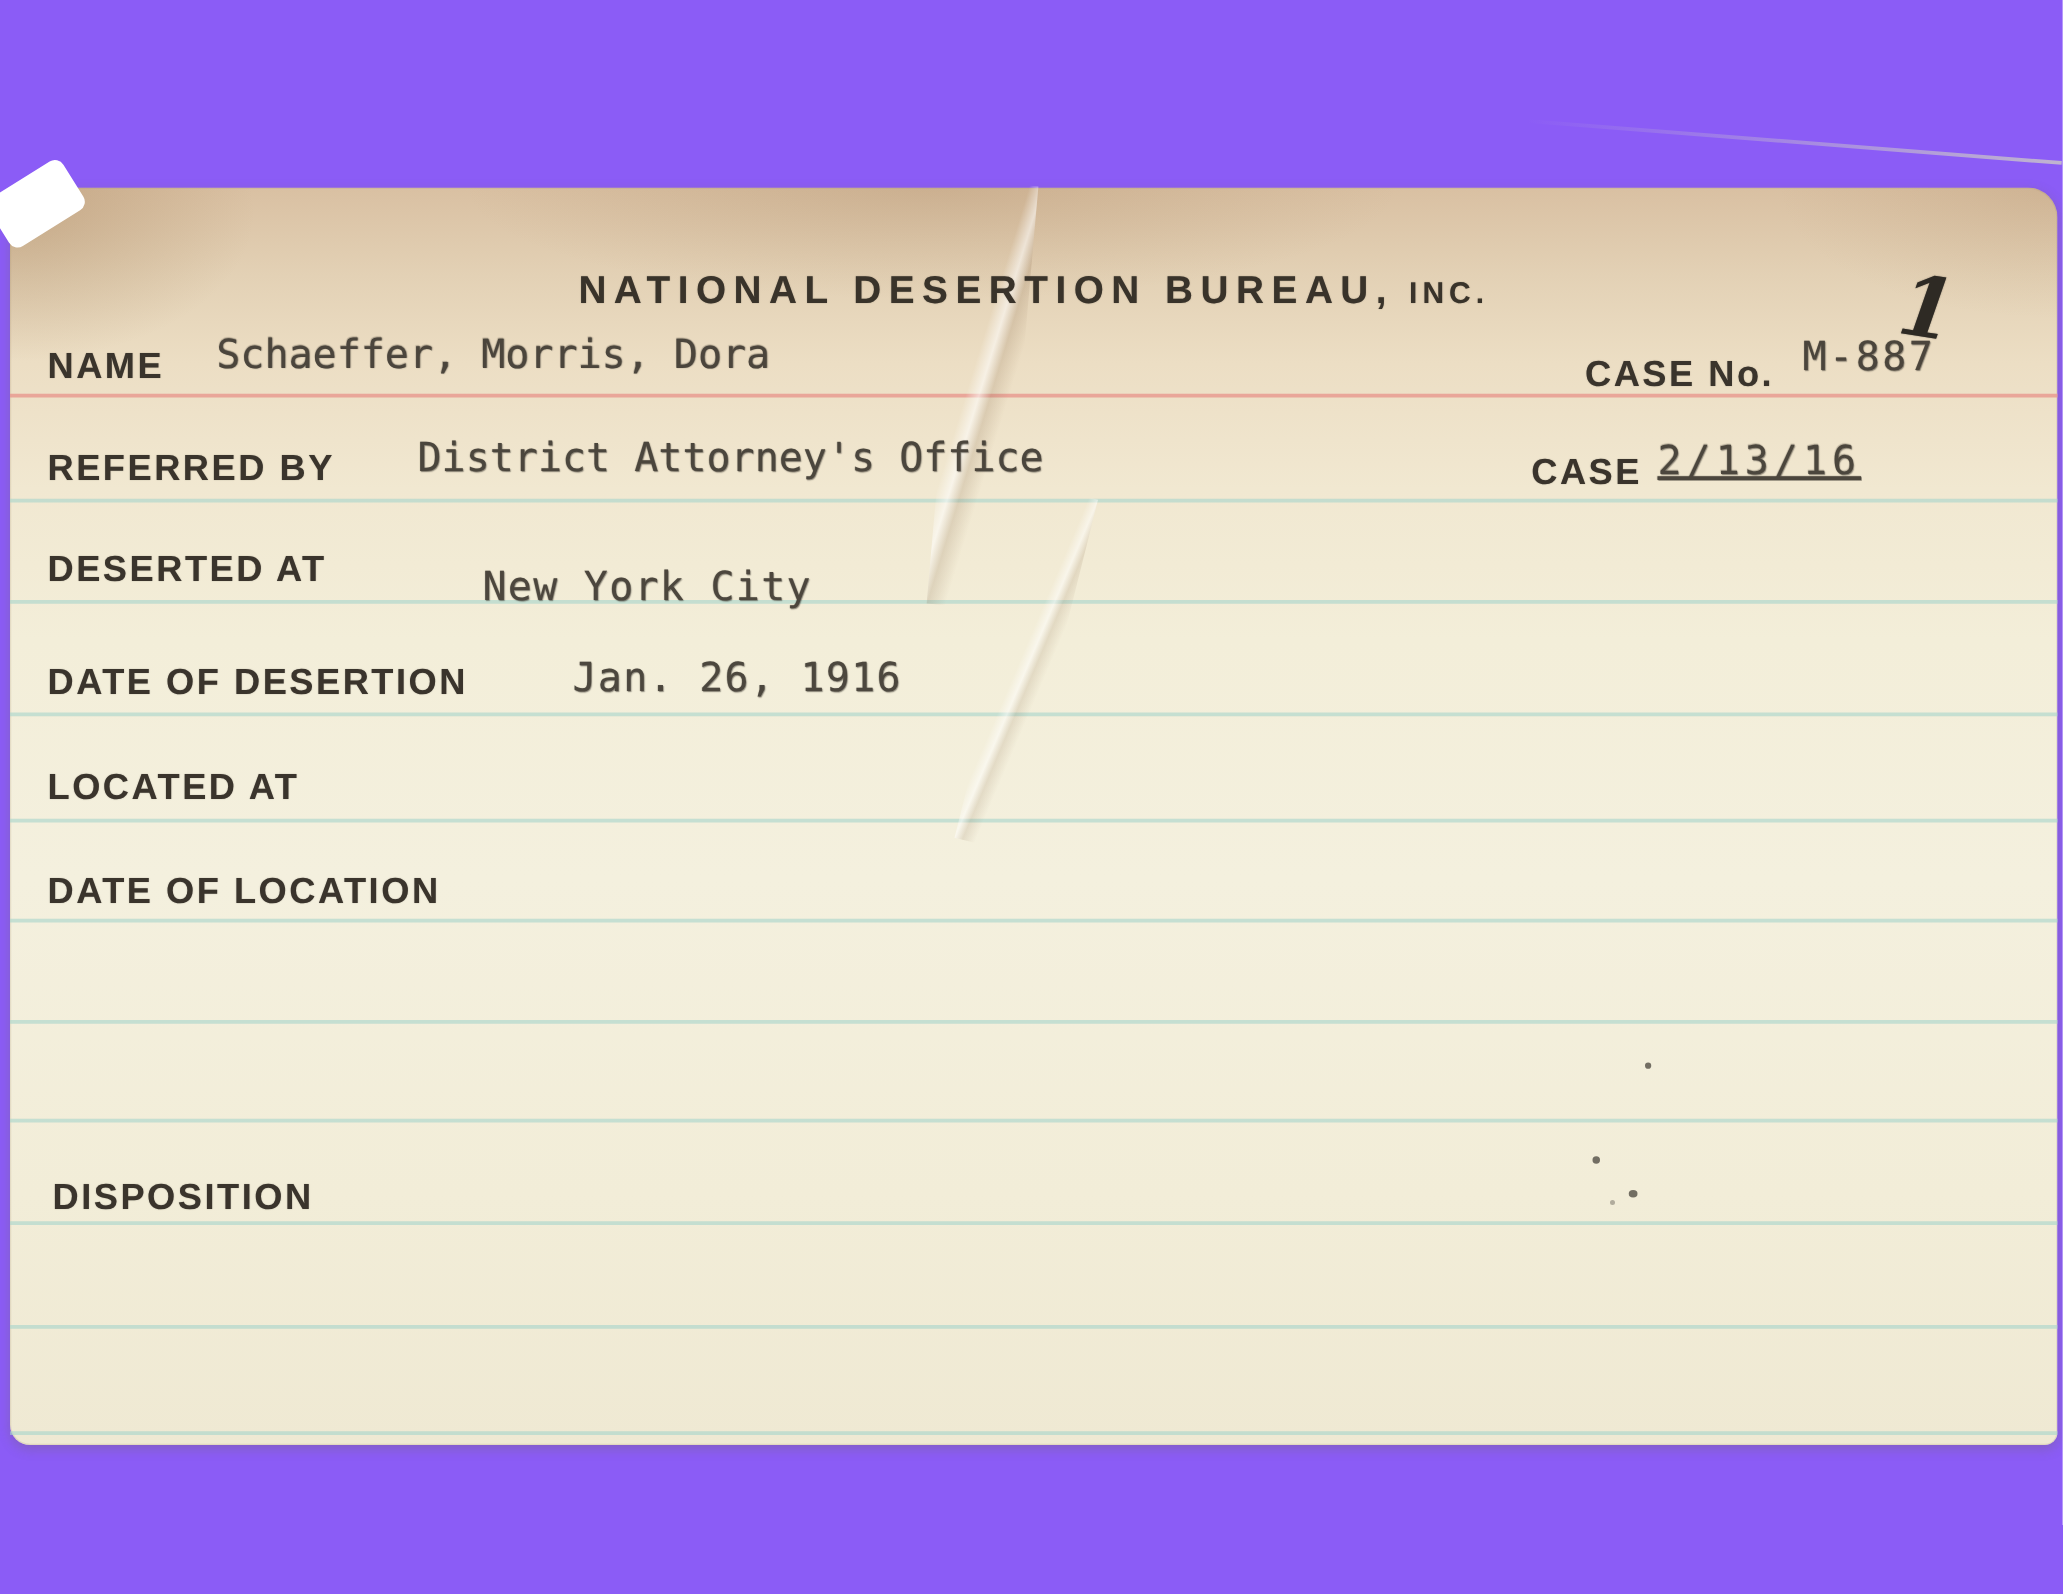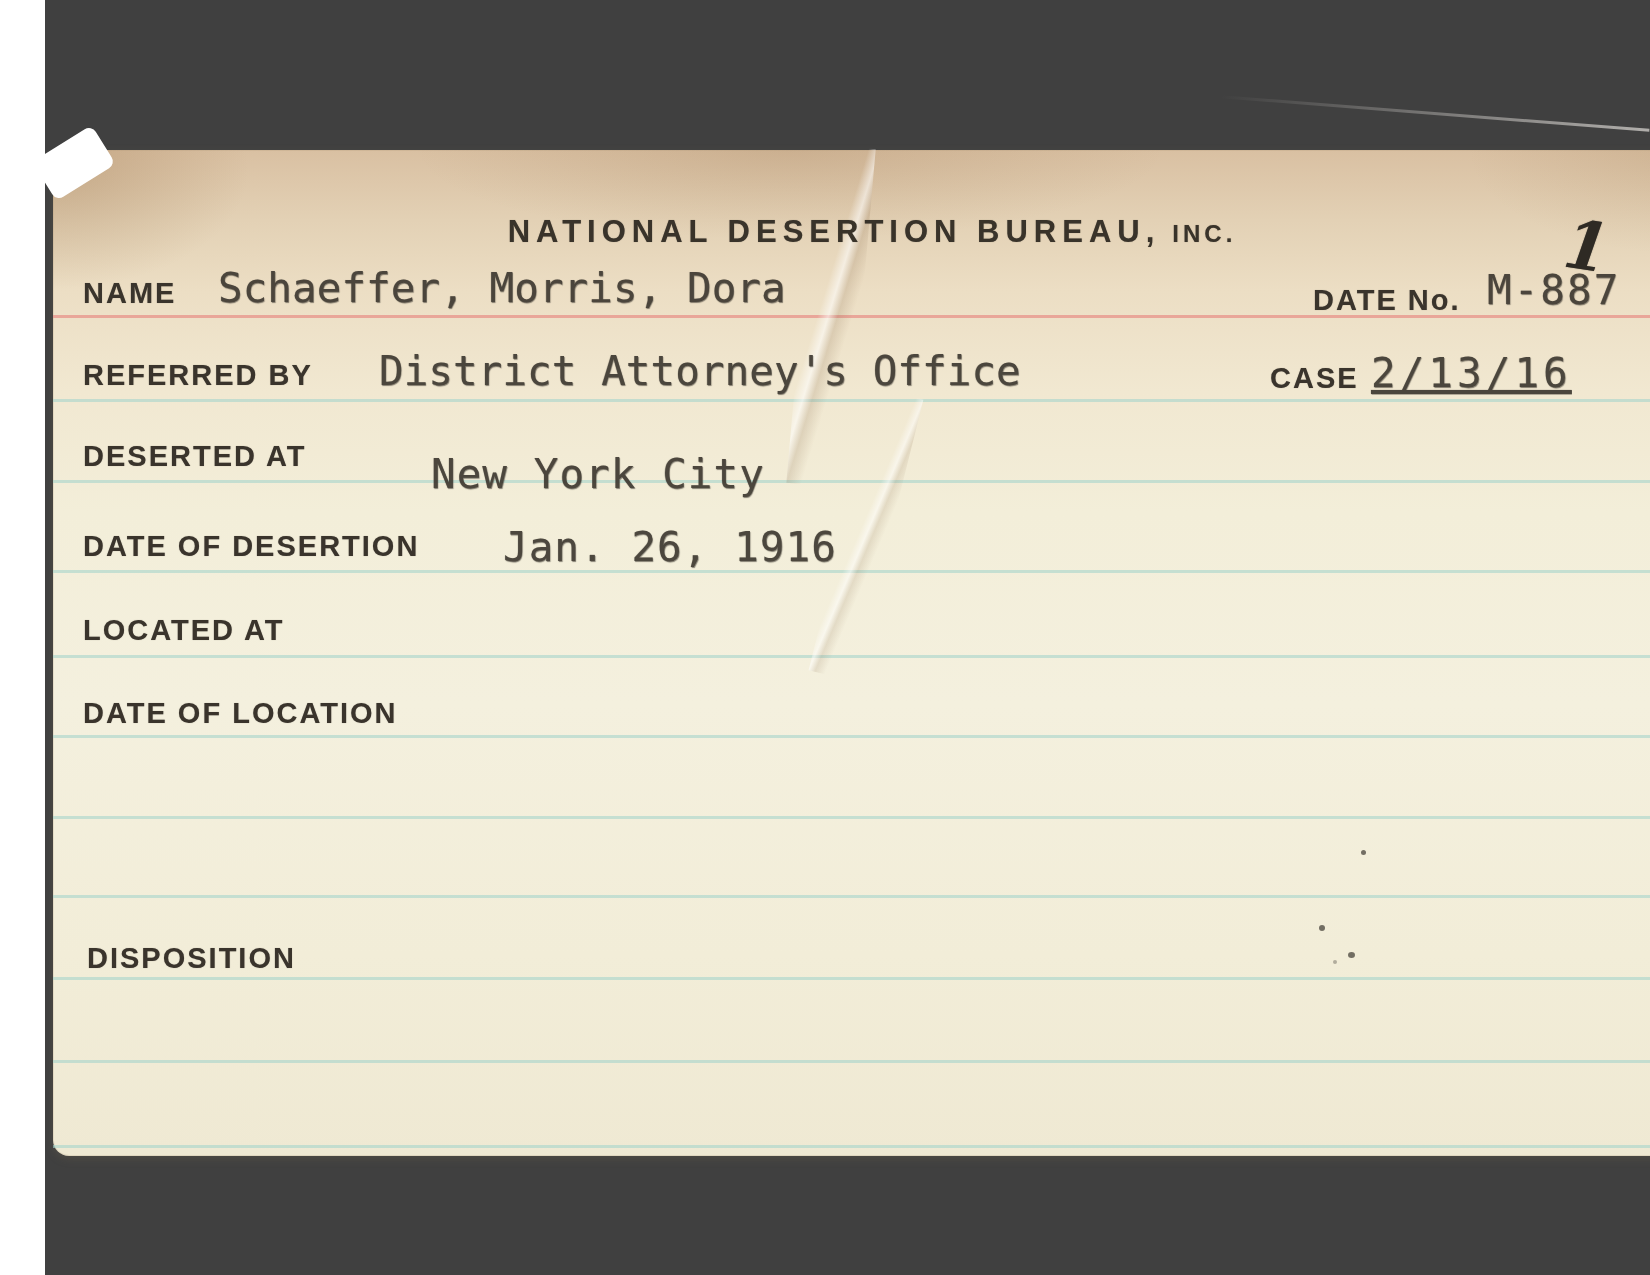--- a/index.html
+++ b/index.html
@@ -3,21 +3,21 @@
 <meta charset="utf-8">
 <style>
   html,body{margin:0;padding:0;}
   body{
     width:1650px;height:1275px;
     background:#ffffff;
     position:relative;
     overflow:hidden;
     font-family:"Liberation Sans", sans-serif;
   }
-  .page{position:absolute;inset:0;background:#404040;margin-left:45px;}
+  .page{position:absolute;inset:0;background:#8b5cf6;}
   .page-edge-line{
     position:absolute;top:112px;right:0;width:430px;height:3px;
     background:linear-gradient(to right, rgba(210,210,210,0), rgba(205,202,198,.8));
     transform:rotate(4.5deg);
   }
   .card{
     position:absolute;left:8px;top:150px;width:1638px;height:1006px;
     border-radius:30px 24px 10px 16px;
     background:
       radial-gradient(ellipse 280px 170px at 0% 2%, rgba(150,110,68,.32), rgba(150,110,68,0) 70%),
@@ -53,21 +53,21 @@
   }
   .title-suffix{font-size:24px;letter-spacing:4px;margin-left:12px;}
   .lbl{
     position:absolute;color:#3a342c;font-weight:700;font-size:29px;
     letter-spacing:2px;line-height:1;white-space:nowrap;
     text-shadow:0 0 1px rgba(58,52,44,.4);
   }
   .typed{
     position:absolute;
     font-family:"DejaVu Sans Mono", monospace;
-    font-size:41px;line-height:1.1;color:#3e3931;white-space:nowrap;
+    font-size:32px;line-height:1.1;color:#3e3931;white-space:nowrap;
     text-shadow:0.6px 0.6px 1px rgba(62,57,49,.65), -0.3px -0.3px .8px rgba(62,57,49,.35);
     opacity:.92;
   }
   .typed.sp1{letter-spacing:1px;}
   .typed.sp2{letter-spacing:2px;}
   .typed.sp4{letter-spacing:4px;text-decoration:underline;}
   .hand-mark{
     position:absolute;left:1512px;top:66px;
     font-family:"DejaVu Serif", serif;font-style:italic;
     font-size:62px;font-weight:700;color:#2e2a24;
@@ -103,21 +103,21 @@
     <div class="speck" style="left:1266px;top:775px;width:6px;height:6px"></div>
     <div class="speck" style="left:1295px;top:802px;width:7px;height:6px"></div>
     <div class="speck" style="left:1280px;top:810px;width:4px;height:4px;opacity:.5"></div>
 
     <div class="title-line">
       <span>NATIONAL DESERTION BUREAU,</span><span class="title-suffix">INC.</span>
     </div>
 
     <div class="lbl" style="left:30px;top:129px">NAME</div>
     <div class="typed" style="left:165px;top:116px">Schaeffer, Morris, Dora</div>
-    <div class="lbl" style="left:1260px;top:136px">DATE No.</div>
+    <div class="lbl" style="left:1260px;top:136px">CASE No.</div>
     <div class="typed sp2" style="left:1434px;top:118px">M-887</div>
     <div class="hand-mark">1</div>
 
     <div class="lbl" style="left:30px;top:211px">REFERRED BY</div>
     <div class="typed" style="left:326px;top:199px">District Attorney's Office</div>
     <div class="lbl" style="left:1217px;top:214px">CASE</div>
     <div class="typed sp4" style="left:1318px;top:201px">2/13/16</div>
 
     <div class="lbl" style="left:30px;top:292px">DESERTED AT</div>
     <div class="typed sp1" style="left:378px;top:302px">New York City</div>

